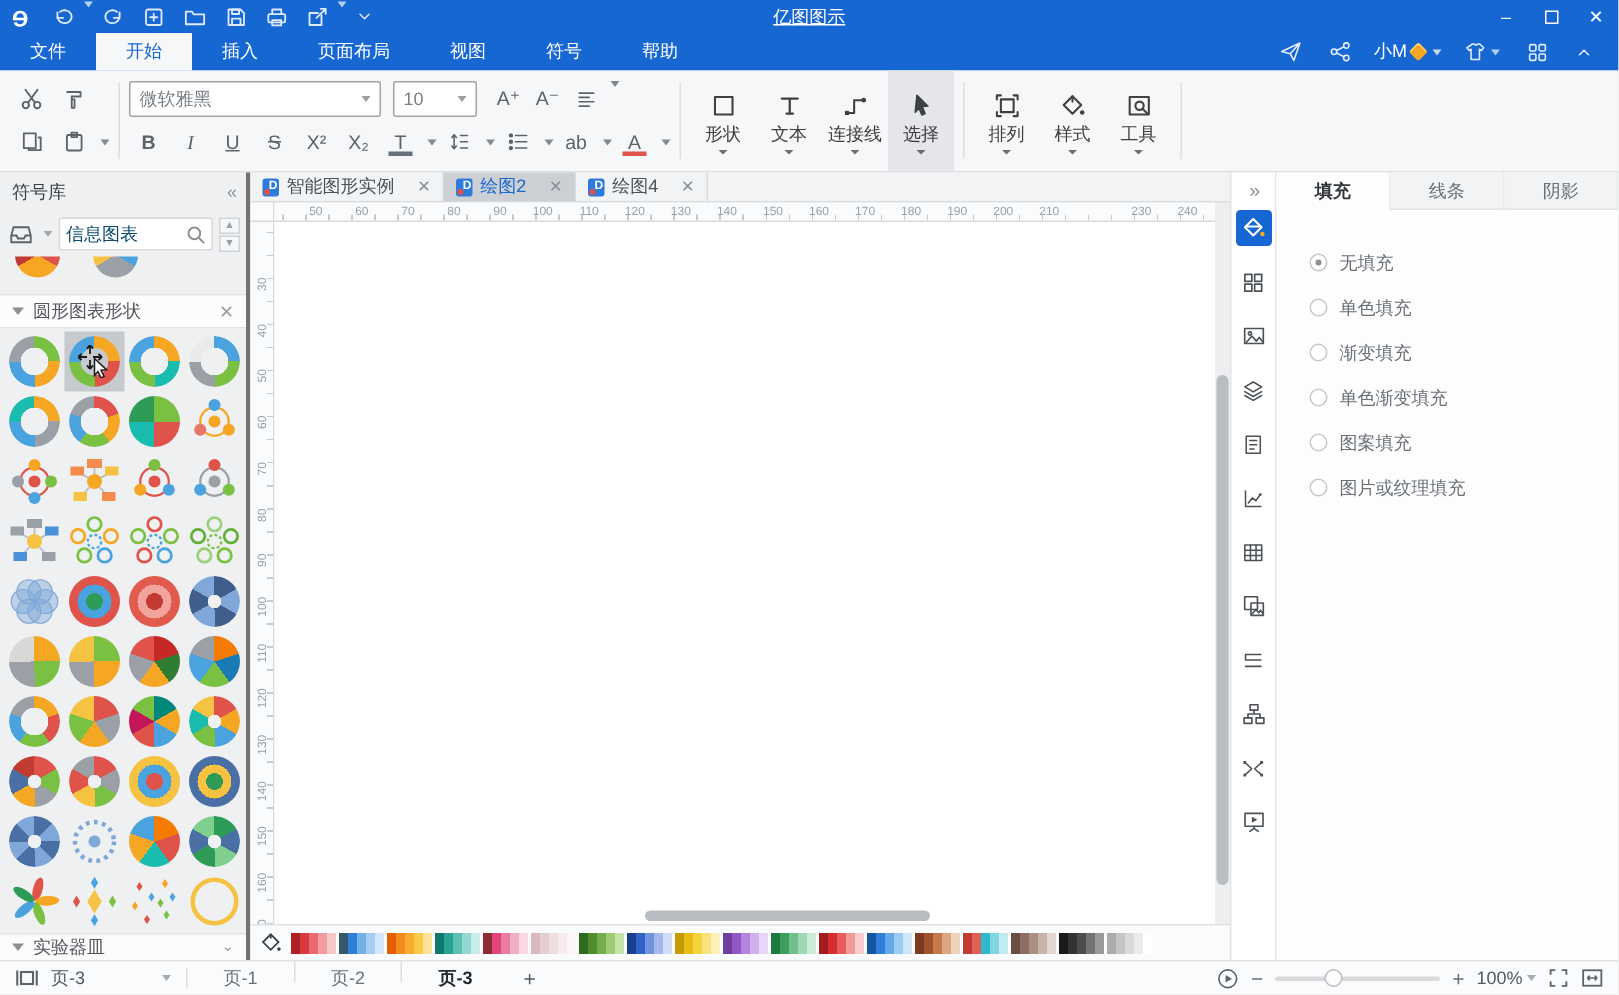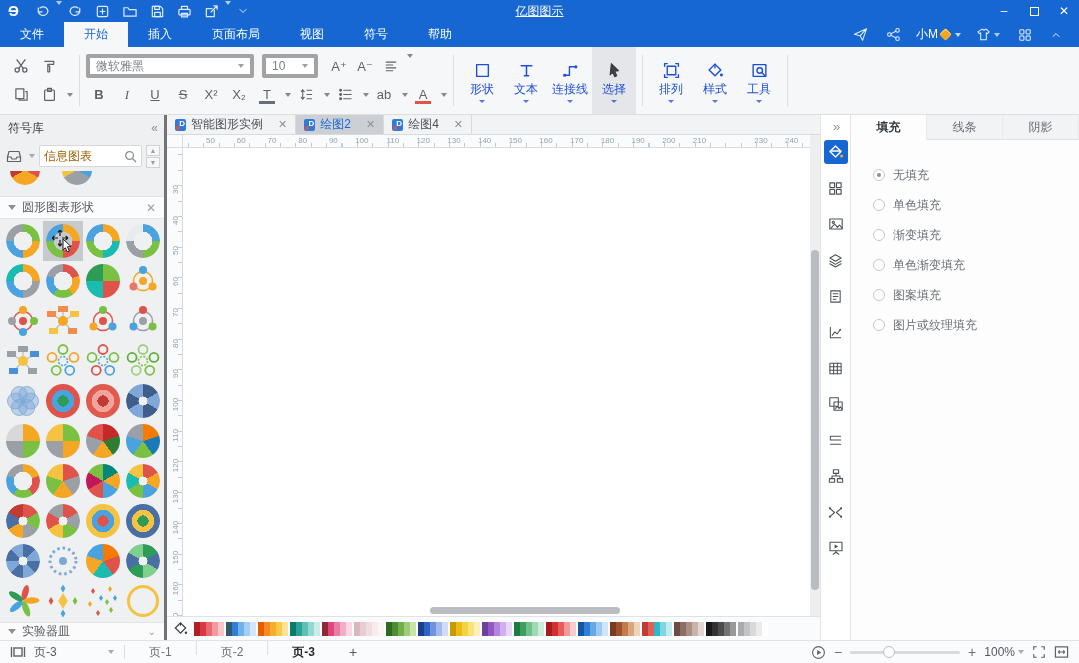--- a/index.html
+++ b/index.html
@@ -31,36 +31,36 @@
   #toolbar { position:absolute; top:47px; left:0; right:0; height:68px; background:#f6f7f8; border-bottom:1px solid #dcdee0; display:flex; align-items:stretch; padding-left:8px; color:#5f6368; }
   .tb-sep { width:1px; background:#dcdee0; margin:8px 6px; }
   .small-col { display:flex; flex-direction:column; justify-content:space-around; padding:5px 0; }
   .small-row { display:flex; align-items:center; gap:2px; }
   .sbtn { min-width:26px; height:24px; border-radius:3px; display:inline-flex; align-items:center; justify-content:center; padding:0 3px; color:#5f6368; }
   .sbtn.txt { font-size:13px; }
   .sbtn .b { font-weight:bold; } .sbtn .i { font-style:italic; font-family:"Liberation Serif",serif; } .sbtn .u { text-decoration:underline; } .sbtn .s { text-decoration:line-through; }
   .ubar { position:relative; }
   .ubar::after { content:""; position:absolute; left:5px; right:5px; bottom:3px; height:3px; }
   .ubar.red::after { background:#e0534a; } .ubar.dark::after { background:#66707a; }
-  .combo { background:#fff; border:4px solid #a3a3a3; border-radius:2px; height:24px; display:flex; align-items:center; padding:0 6px; color:#7a8086; }
+  .combo { background:#fff; border:1px solid #a3a3a3; border-radius:2px; height:24px; display:flex; align-items:center; padding:0 6px; color:#7a8086; }
   #font-combo { width:168px; } #size-combo { width:56px; margin-left:6px; }
   .combo .lbl { flex:1; font-size:12px; }
   .bigbtns { display:flex; align-items:stretch; }
-  .bigbtn { width:44px; display:flex; flex-direction:column; align-items:center; justify-content:center; gap:2px; padding-top:4px; color:#1d4ed8; }
+  .bigbtn { width:44px; display:flex; flex-direction:column; align-items:center; justify-content:center; gap:2px; padding-top:4px; color:#404040; }
   .bigbtn.active { background:#e4e6e9; }
   .bigbtn .lbl { font-size:12px; }
   .bigbtn .caret { margin:0; border-top-width:3.5px; }
 
   
   #sidebar { position:absolute; top:115px; left:0; width:167px; bottom:23px; background:#eef0f1; border-right:3px solid #737373; overflow:hidden; }
   #lib-header { height:26px; display:flex; align-items:center; padding:0 8px; color:#3c4045; }
   #lib-collapse { margin-left:auto; color:#8a9096; font-size:12px; letter-spacing:-2px; }
   #search-row { height:30px; display:flex; align-items:center; padding:0 4px 0 6px; gap:4px; }
   #search-box { flex:1; height:22px; background:#fff; border:1px solid #d6d8da; border-radius:2px; display:flex; align-items:center; padding:0 4px; }
-  #search-box input { border:0; outline:0; width:100%; font-size:12px; color:#a16207; font-family:Liberation Serif, serif; background:transparent; }
+  #search-box input { border:0; outline:0; width:100%; font-size:12px; color:#0c4a6e; font-family:Liberation Serif, serif; background:transparent; }
   #updown { display:flex; flex-direction:column; gap:1px; }
   .ud-btn { width:14px; height:11px; border:1px solid #d0d3d5; background:#f6f7f8; color:#9aa0a6; font-size:7px; display:flex; align-items:center; justify-content:center; }
   #partial-row { height:25px; overflow:hidden; display:flex; gap:22px; padding-left:10px; }
   #partial-row .sym-mini { margin-top:-16px; }
   #section-header { height:23px; background:#fcfcfd; border-top:1px solid #e2e4e6; border-bottom:1px solid #e2e4e6; display:flex; align-items:center; padding:0 8px; color:#55595e; }
   #section-header .tri { width:0; height:0; border-left:4px solid transparent; border-right:4px solid transparent; border-top:5px solid #8a9096; margin-right:6px; }
   #section-close { margin-left:auto; color:#9aa0a6; font-size:12px; }
   #symbol-grid { display:grid; grid-template-columns:repeat(4,40px); padding:2px 3px; }
   .sym-cell { width:40px; height:40px; display:flex; align-items:center; justify-content:center; position:relative; }
   .sym-cell.selected { background:#c6c9cd; }

